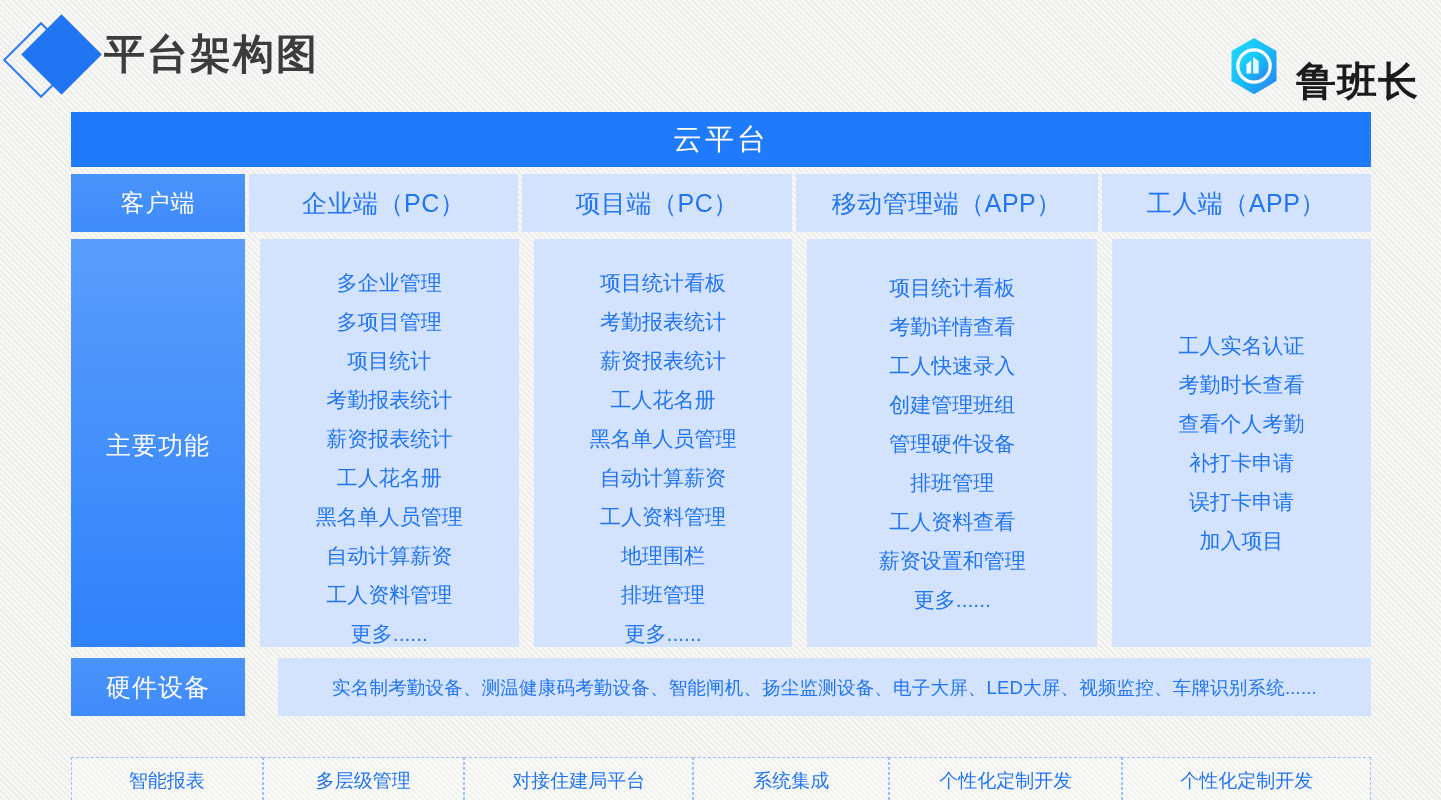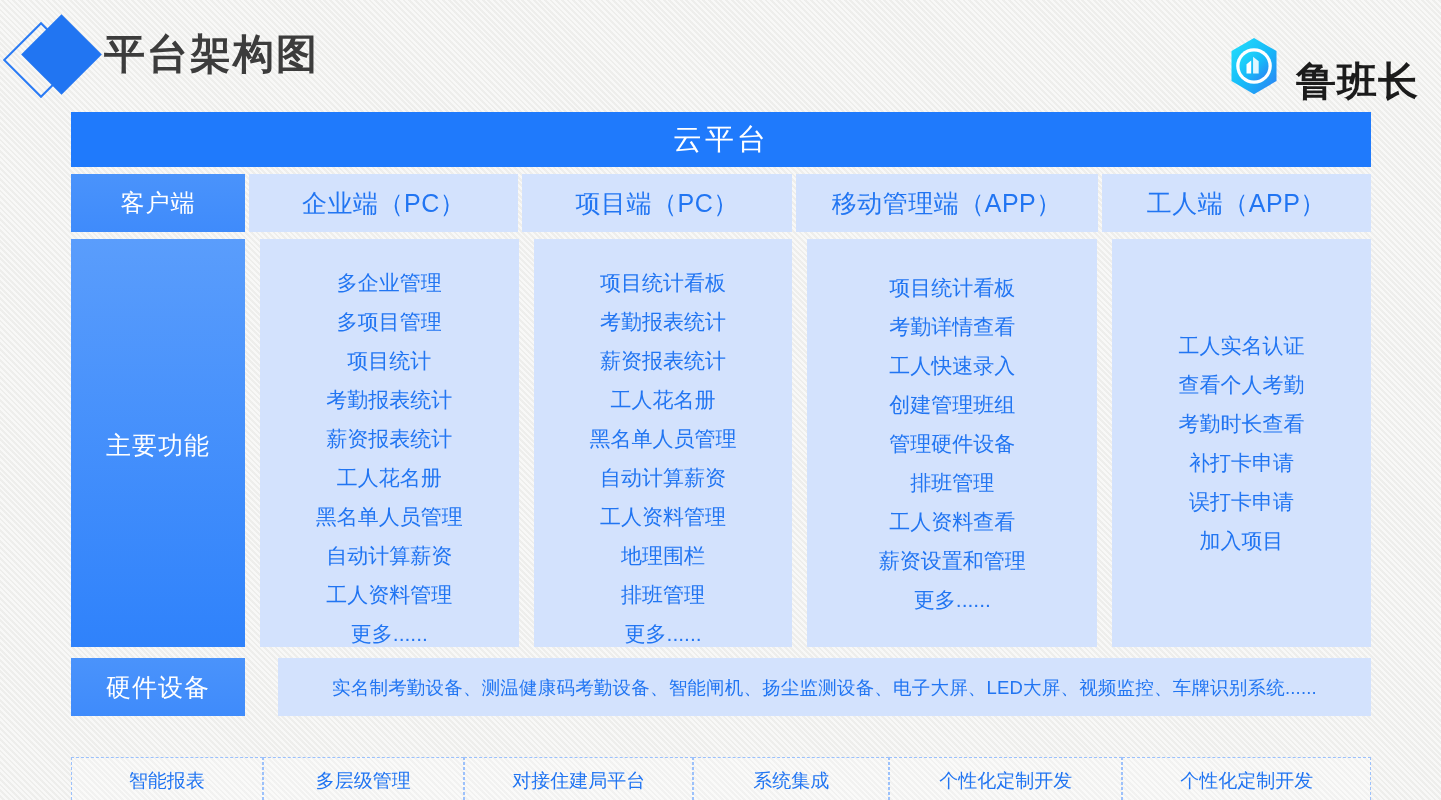--- a/index.html
+++ b/index.html
@@ -322,22 +322,22 @@
       <div class="func-item">创建管理班组</div>
       <div class="func-item">管理硬件设备</div>
       <div class="func-item">排班管理</div>
       <div class="func-item">工人资料查看</div>
       <div class="func-item">薪资设置和管理</div>
       <div class="func-item">更多......</div>
     </div>
 
     <div class="func-col">
       <div class="func-item">工人实名认证</div>
+      <div class="func-item">考勤时长查看</div>
       <div class="func-item">查看个人考勤</div>
-      <div class="func-item">考勤时长查看</div>
       <div class="func-item">补打卡申请</div>
       <div class="func-item">误打卡申请</div>
       <div class="func-item">加入项目</div>
     </div>
   </div>
 
   <div class="hw-row">
     <div class="hw-label">硬件设备</div>
     <div class="hw-content">实名制考勤设备、测温健康码考勤设备、智能闸机、扬尘监测设备、电子大屏、LED大屏、视频监控、车牌识别系统......</div>
   </div>

